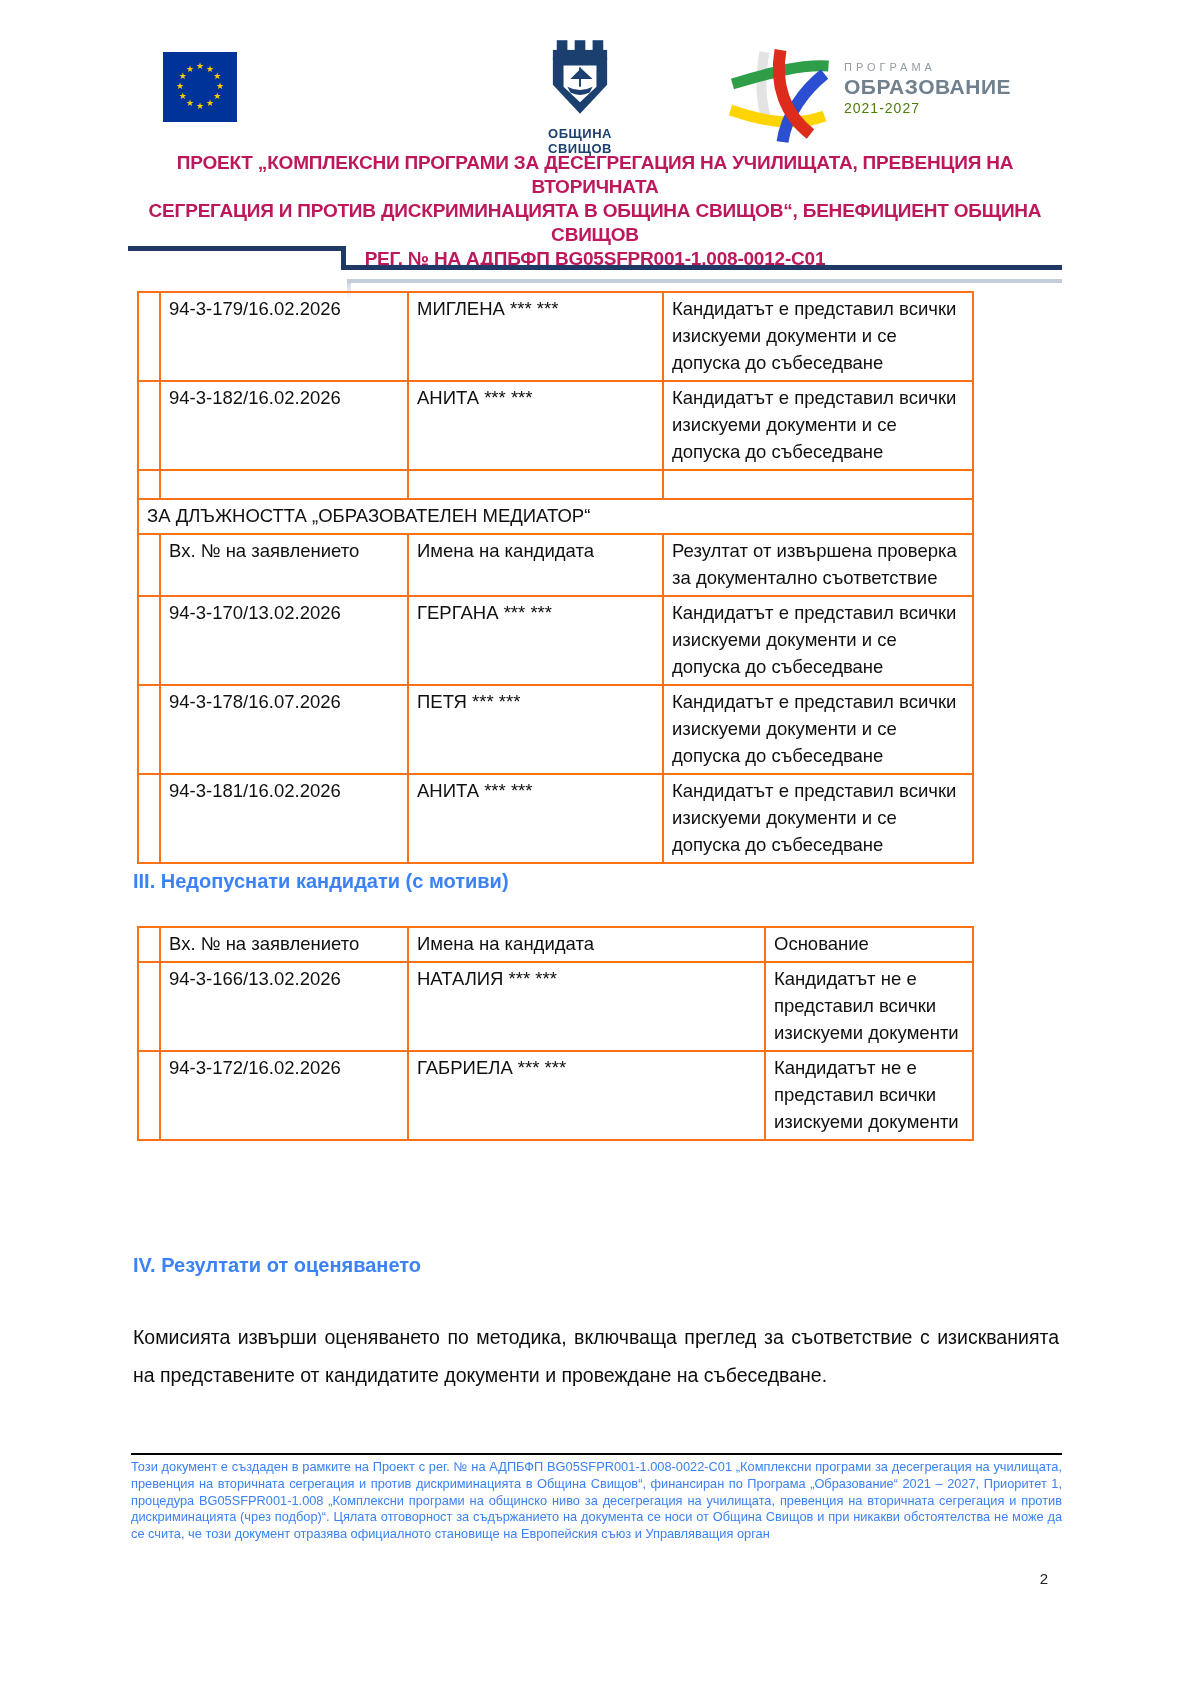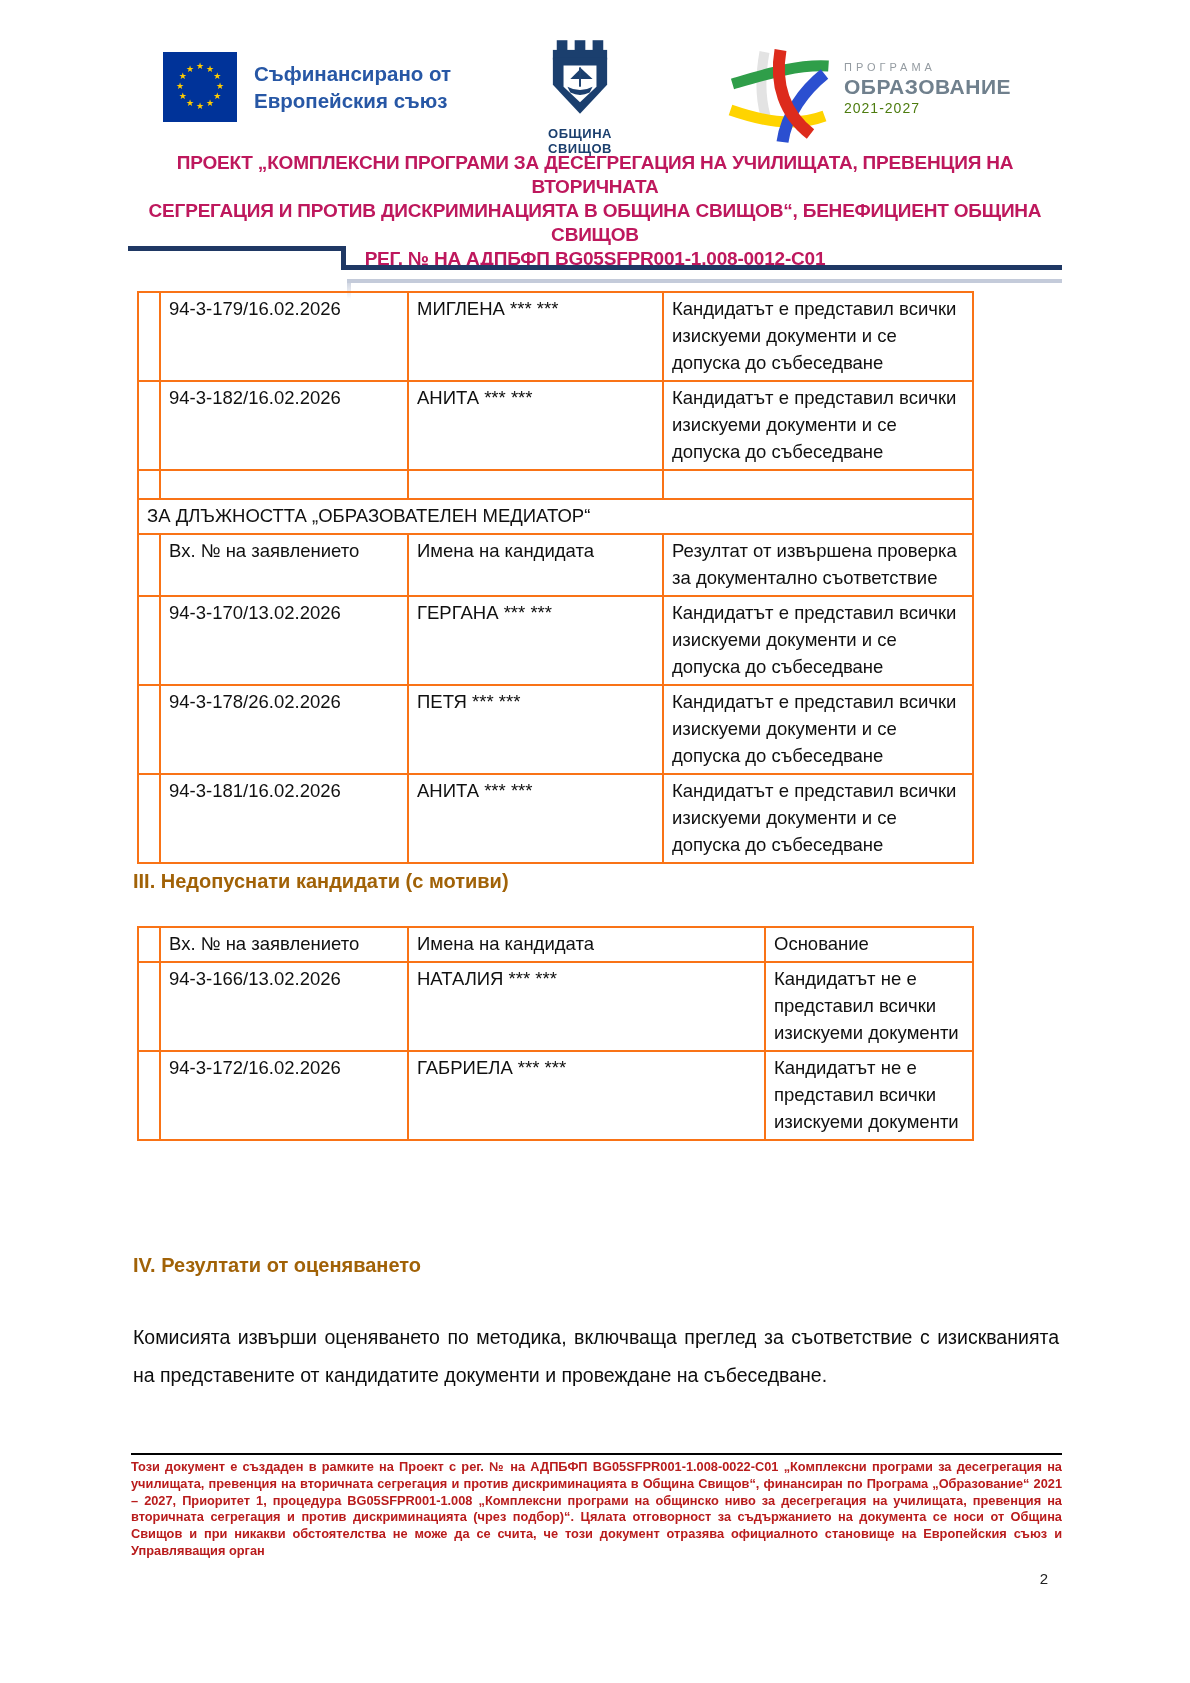--- a/index.html
+++ b/index.html
@@ -31,29 +31,29 @@
   .rlv{left:347px;top:279px;width:4px;height:20px;background:linear-gradient(#c4cbda,rgba(196,203,218,0));}
   
   table.doc{border-collapse:collapse;table-layout:fixed;position:absolute;left:137px;}
   table.doc td{border:2px solid #f97316;padding:2px 8px 4px 8px;vertical-align:top;
     font-size:18.5px;line-height:27px;color:#101010;overflow:hidden;}
   #table1{top:291px;width:835px;}
   #table2{top:926px;width:835px;}
   tr.spacer td{height:21px;}
   td.sectionrow{padding-left:6px;}
   
-  .h2{position:absolute;left:133px;font-size:20px;font-weight:bold;color:#a16207;}
+  .h2{position:absolute;left:133px;font-size:20px;font-weight:bold;color:#3b82f6;}
   #heading3{top:870px;}
   #heading4{top:1254px;}
   #para4{position:absolute;left:133px;top:1318px;width:926px;text-align:justify;
     font-size:19.5px;line-height:38px;color:#0d0d0d;}
   
   #footer-rule{position:absolute;left:131px;top:1453px;width:931px;height:2px;background:#000;}
   #footer{position:absolute;left:131px;top:1459px;width:931px;text-align:justify;
-    font-size:12.8px;line-height:16.8px;color:#b91c1c;font-weight:bold;}
+    font-size:12.8px;line-height:16.8px;color:#3b82f6;}
   #pagenum{position:absolute;right:142px;top:1570px;font-size:15px;color:#222;}
 </style>
 </head>
 <body>
 
 <div id="page">
 
   <div id="logos">
 
     <svg class="euflag" viewBox="0 0 74 70">
@@ -66,24 +66,20 @@
           <text x="54.3" y="47">★</text>
           <text x="47" y="54.3">★</text>
         <text x="37" y="57">★</text>
           <text x="27" y="54.3">★</text>
           <text x="19.7" y="47">★</text>
         <text x="17" y="37">★</text>
           <text x="19.7" y="27">★</text>
           <text x="27" y="19.7">★</text>
       </g>
     </svg>
-    <div class="eu-text">
-      <div>Съфинансирано от</div>
-      <div>Европейския съюз</div>
-    </div>
 
     <div class="muni">
       <svg width="62" height="76" viewBox="0 0 64 78">
         <g fill="#1b3f6e">
           <rect x="8" y="0" width="11" height="12"></rect>
           <rect x="26.5" y="0" width="11" height="12"></rect>
           <rect x="45" y="0" width="11" height="12"></rect>
           <rect x="4" y="10" width="56" height="10"></rect>
           <polygon points="4,18 60,18 60,46 32,76 4,46"></polygon>
         </g>
@@ -165,21 +161,21 @@
       <td>Резултат от извършена проверка за документално съответствие</td>
     </tr>
     <tr>
       <td></td>
       <td>94-3-170/13.02.2026</td>
       <td>ГЕРГАНА *** ***</td>
       <td>Кандидатът е представил всички изискуеми документи и се допуска до събеседване</td>
     </tr>
     <tr>
       <td></td>
-      <td>94-3-178/26.02.2026</td>
+      <td>94-3-178/16.07.2026</td>
       <td>ПЕТЯ *** ***</td>
       <td>Кандидатът е представил всички изискуеми документи и се допуска до събеседване</td>
     </tr>
     <tr>
       <td></td>
       <td>94-3-181/16.02.2026</td>
       <td>АНИТА *** ***</td>
       <td>Кандидатът е представил всички изискуеми документи и се допуска до събеседване</td>
     </tr>
   </tbody>

